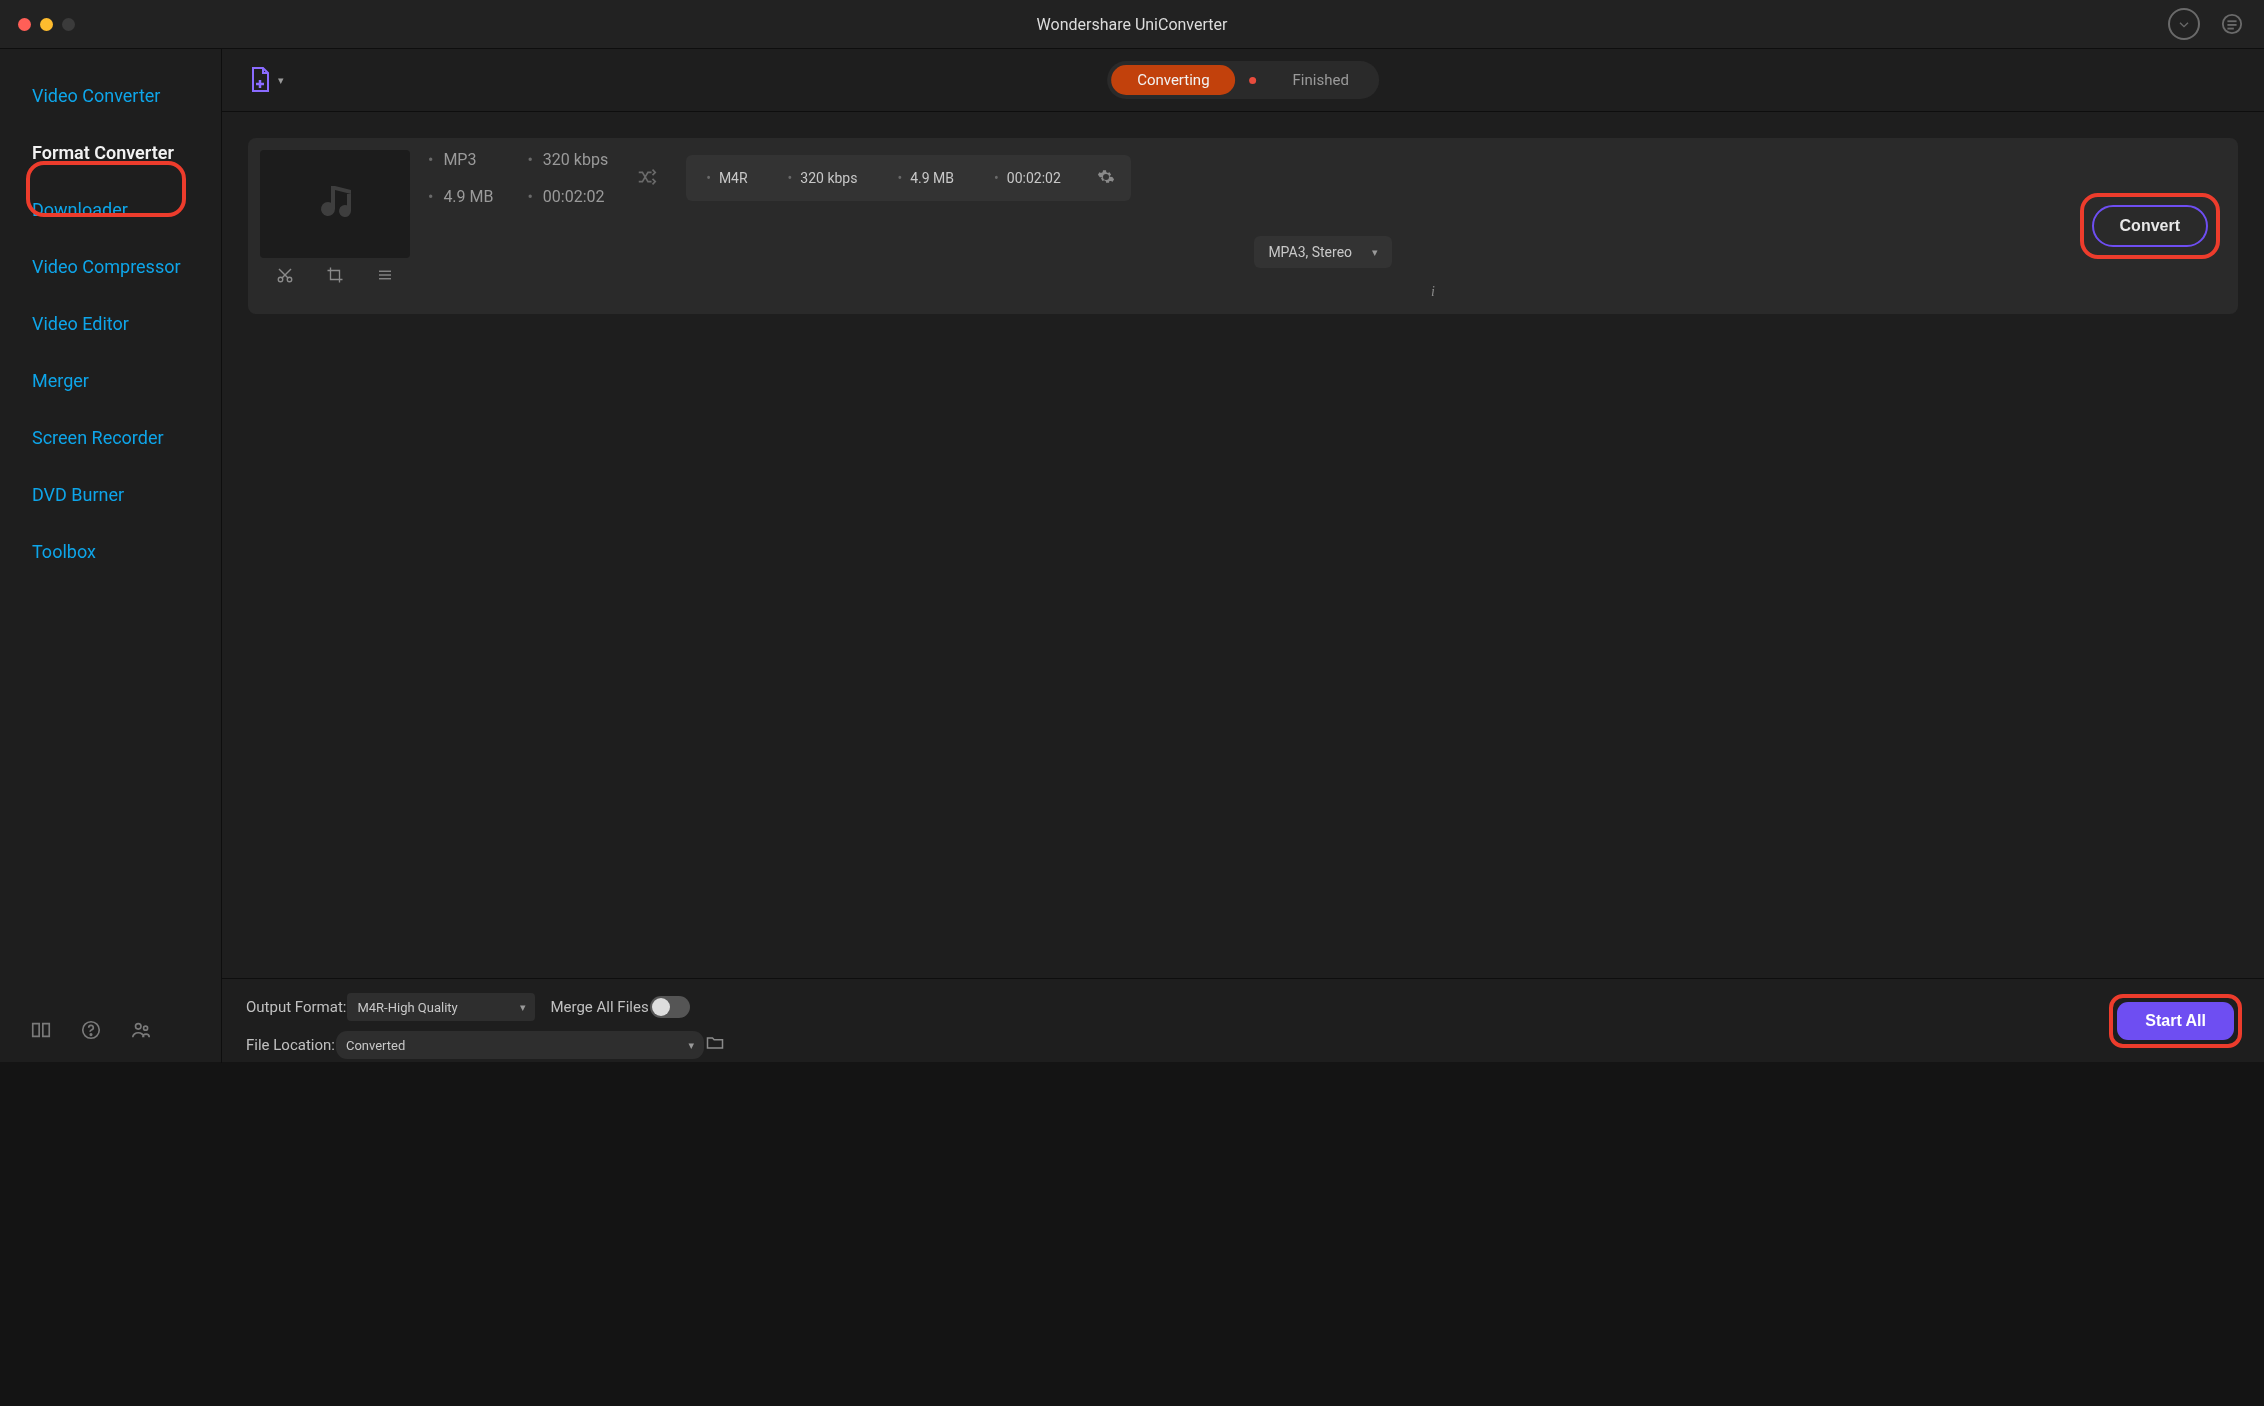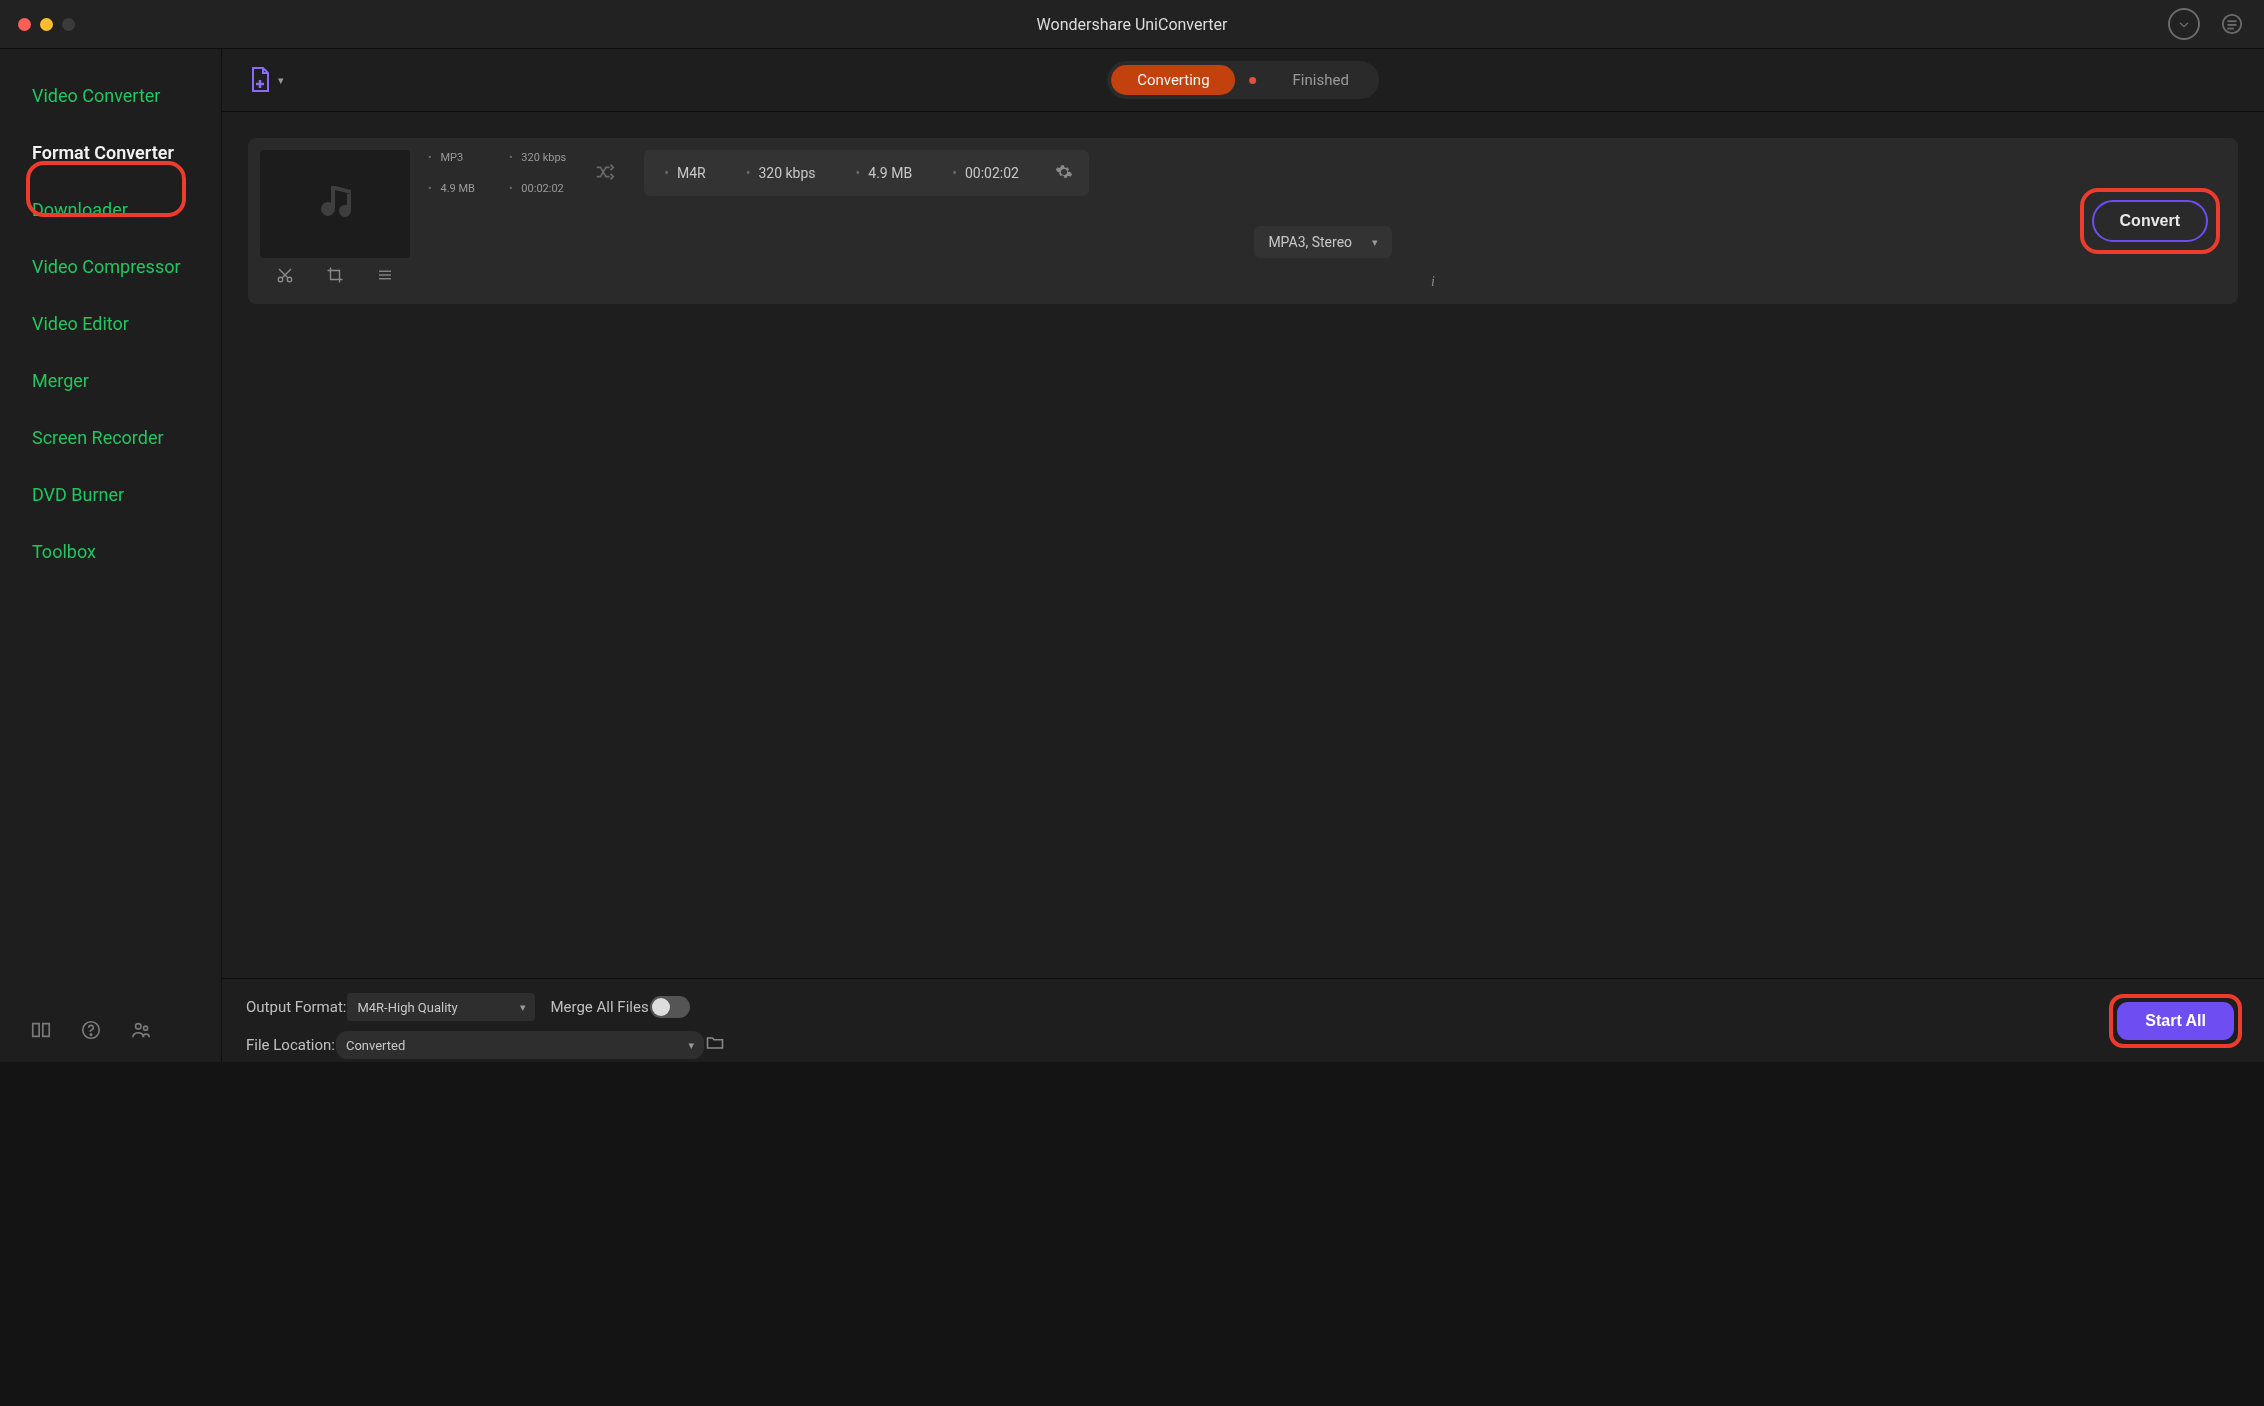--- a/index.html
+++ b/index.html
@@ -56,21 +56,21 @@
     width:222px;min-width:222px;
     border-right:1px solid #0e0e0e;
     display:flex;flex-direction:column;
     padding-top:18px;
     box-sizing:border-box;
     position:relative;
   }
   .nav-item{
     padding:18px 28px 18px 32px;
     font-size:18px;
-    color:#22c55e;
+    color:#0ea5e9;
     cursor:pointer;
   }
   .nav-item.active{color:#f2f2f2;font-weight:600;}
   .nav-hl{
     position:absolute;
     border:4px solid var(--red-hl);
     border-radius:18px;
     left:26px;width:152px;height:48px;top:112px;
     pointer-events:none;
   }
@@ -119,21 +119,21 @@
   }
   .thumb svg{width:48px;height:48px;}
   .thumb-tools{display:flex;justify-content:space-around;color:#8a8a8a;}
   .thumb-tools span{cursor:pointer;}
 
   .info{flex:1;min-width:0;}
   .fname{color:#e6e6e6;font-size:18px;font-weight:600;margin:4px 0 14px;}
   .rows{display:flex;align-items:center;gap:18px;}
   .src-grid{
     display:grid;grid-template-columns:auto auto;column-gap:34px;row-gap:18px;
-    color:#9a9a9a;font-size:11px;
+    color:#9a9a9a;font-size:16px;
   }
   .src-grid span::before{content:"• ";color:#6a6a6a;margin-right:6px;}
   .shuffle{color:#6a6a6a;margin:0 10px;}
 
   .target-box{
     display:flex;align-items:center;gap:0;
     background:#333;border-radius:6px;height:46px;
     color:#c8c8c8;font-size:14px;
   }
   .target-box .titem{padding:0 20px;display:flex;align-items:center;}

